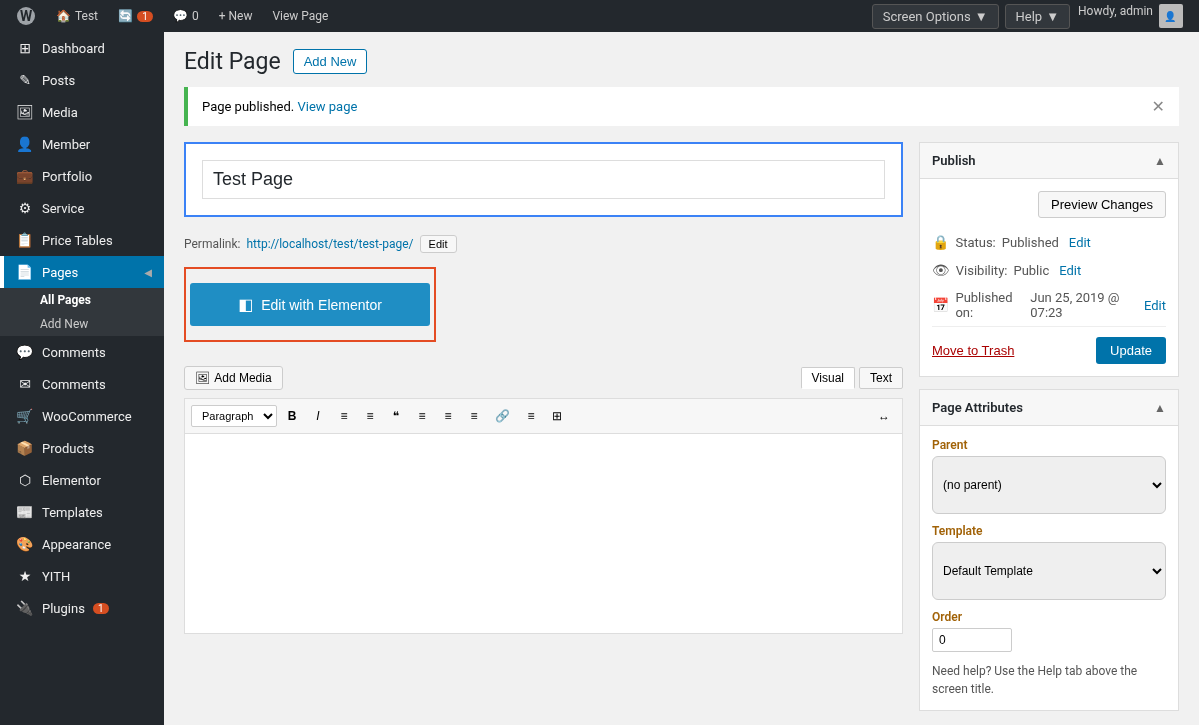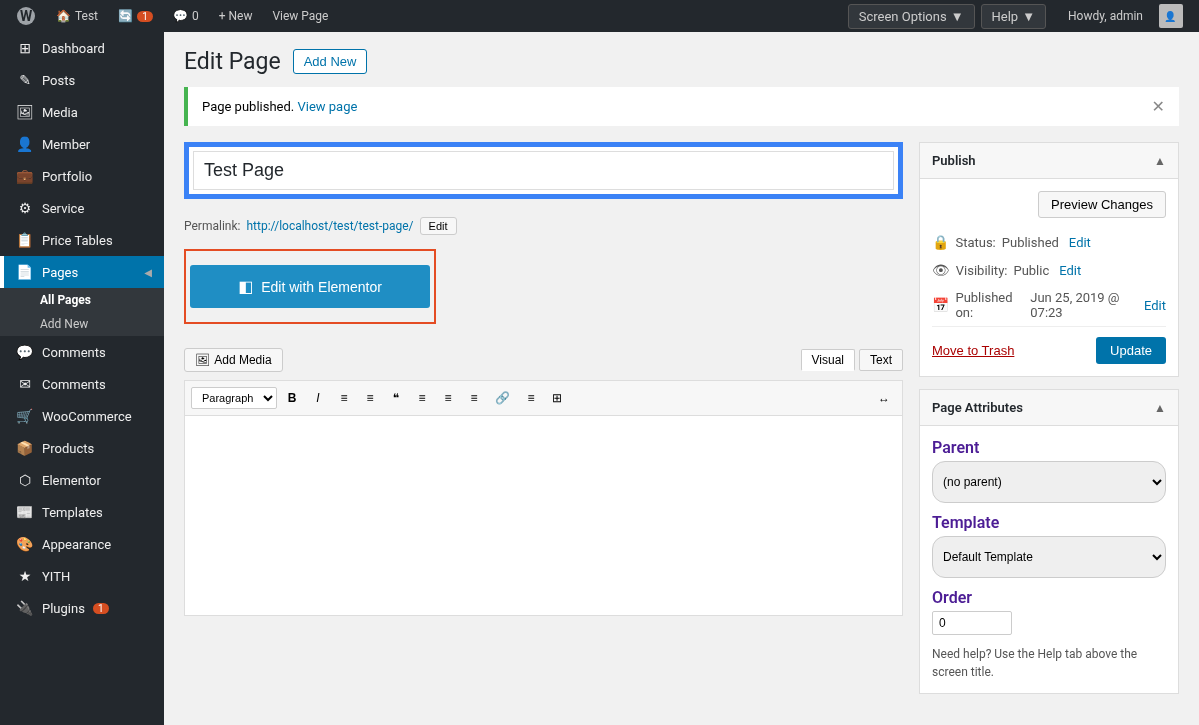--- a/index.html
+++ b/index.html
@@ -27,21 +27,21 @@
       cursor: pointer;
       white-space: nowrap;
     }
     .admin-bar-item .wp-logo {
       width: 20px;
       height: 20px;
       fill: #9ea3a8;
     }
     .admin-bar-separator { flex: 1; }
     .admin-bar-right { display: flex; align-items: center; gap: 0; margin-left: auto; }
-    .howdy { color: #ccc; font-size: 12px; padding: 0 8px; display: flex; align-items: center; gap: 16px; margin-left: 14px; }
+    .howdy { color: #ccc; font-size: 12px; padding: 0 8px; display: flex; gap: 6px; }
     .avatar-circle { width: 24px; height: 24px; background: #bbb; border-radius: 2px; display: flex; align-items: center; justify-content: center; color: #555; font-size: 10px; }
     .badge { background: #d54e21; color: #fff; border-radius: 10px; padding: 0 5px; font-size: 10px; min-width: 16px; text-align: center; }
 
     
     .main-layout { display: flex; flex: 1; overflow: hidden; }
 
     
     .sidebar {
       width: 164px;
       background: #23282d;
@@ -113,21 +113,21 @@
     }
     .notice a { color: #0073aa; text-decoration: none; }
     .notice-close { background: none; border: none; cursor: pointer; font-size: 16px; color: #888; }
 
     
     .edit-layout { display: flex; gap: 16px; }
     .edit-main { flex: 1; }
     .edit-sidebar { width: 260px; flex-shrink: 0; }
 
     
-    .title-box { background: #fff; padding: 4px; margin-bottom: 12px; border: 5px solid #3b82f6; }
+    .title-box { background: #fff; padding: 16px; margin-bottom: 12px; border: 2px solid #3b82f6; }
     .title-input { width: 100%; border: 1px solid #ddd; padding: 8px 10px; font-size: 18px; color: #23282d; outline: none; }
 
     
     .permalink-bar { display: flex; align-items: center; gap: 6px; padding: 6px 0; font-size: 12px; color: #555; flex-wrap: wrap; }
     .permalink-bar a { color: #0073aa; text-decoration: none; }
     .btn-edit-permalink { background: #f7f7f7; border: 1px solid #ccc; padding: 2px 8px; border-radius: 3px; cursor: pointer; font-size: 11px; }
 
     
     .elementor-btn-wrapper { padding: 10px 0; }
     .elementor-btn {
@@ -164,22 +164,22 @@
     .toolbar-btn { background: none; border: 1px solid transparent; padding: 3px 5px; cursor: pointer; font-size: 12px; border-radius: 2px; min-width: 22px; text-align: center; }
 
     
     .editor-content { background: #fff; border: 1px solid #ddd; border-top: none; min-height: 200px; padding: 10px; }
 
     
     .panel { background: #fff; border: 1px solid #ddd; margin-bottom: 12px; }
     .panel-header { background: #f7f7f7; border-bottom: 1px solid #ddd; padding: 10px 12px; display: flex; align-items: center; justify-content: space-between; font-size: 13px; font-weight: 600; color: #23282d; cursor: pointer; }
     .panel-body { padding: 12px; }
     .panel-row { margin-bottom: 10px; }
-    .panel-row label { display: block; font-size: 16px; font-weight: 600; margin-bottom: 4px; color: #4c1d95; }
-    .panel-select { width: 100%; border: 1px solid #ccc; padding: 12px 6px; font-size: 12px; border-radius: 13px; }
+    .panel-row label { display: block; font-size: 12px; font-weight: 600; margin-bottom: 4px; color: #a16207; }
+    .panel-select { width: 100%; border: 1px solid #ccc; padding: 20px 6px; font-size: 12px; border-radius: 6px; }
     .panel-input { width: 80px; border: 1px solid #ccc; padding: 4px 6px; font-size: 12px; border-radius: 2px; }
 
     
     .btn-preview { background: #f7f7f7; border: 1px solid #ccc; padding: 5px 12px; border-radius: 3px; cursor: pointer; font-size: 13px; float: right; }
     .status-row { display: flex; align-items: center; gap: 6px; padding: 6px 0; font-size: 13px; color: #555; }
     .status-row .icon-small { font-size: 14px; }
     .status-link { color: #0073aa; text-decoration: none; margin-left: 4px; }
     .publish-footer { display: flex; align-items: center; justify-content: space-between; padding: 10px 0 0; border-top: 1px solid #eee; }
     .btn-trash { background: none; border: none; color: #a00; cursor: pointer; font-size: 13px; text-decoration: underline; }
     .btn-update { background: #0073aa; color: #fff; border: none; padding: 6px 14px; border-radius: 3px; cursor: pointer; font-size: 13px; }

